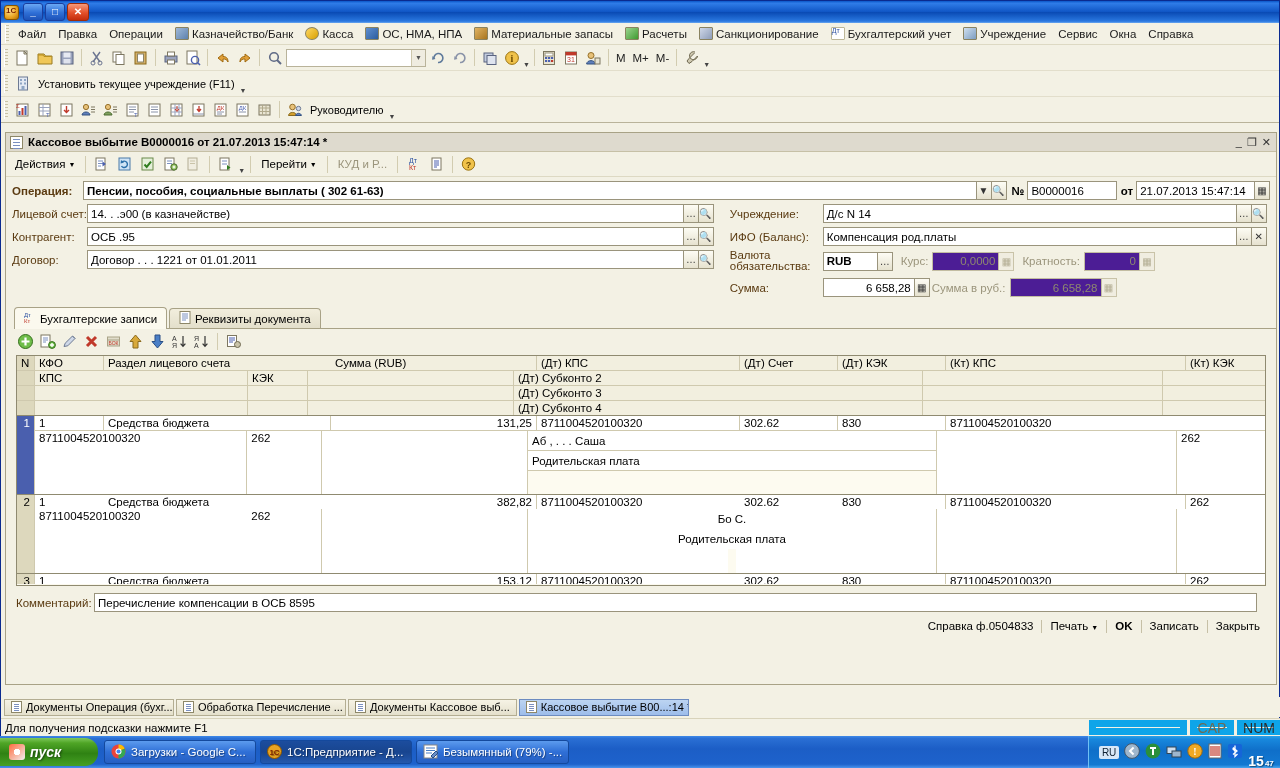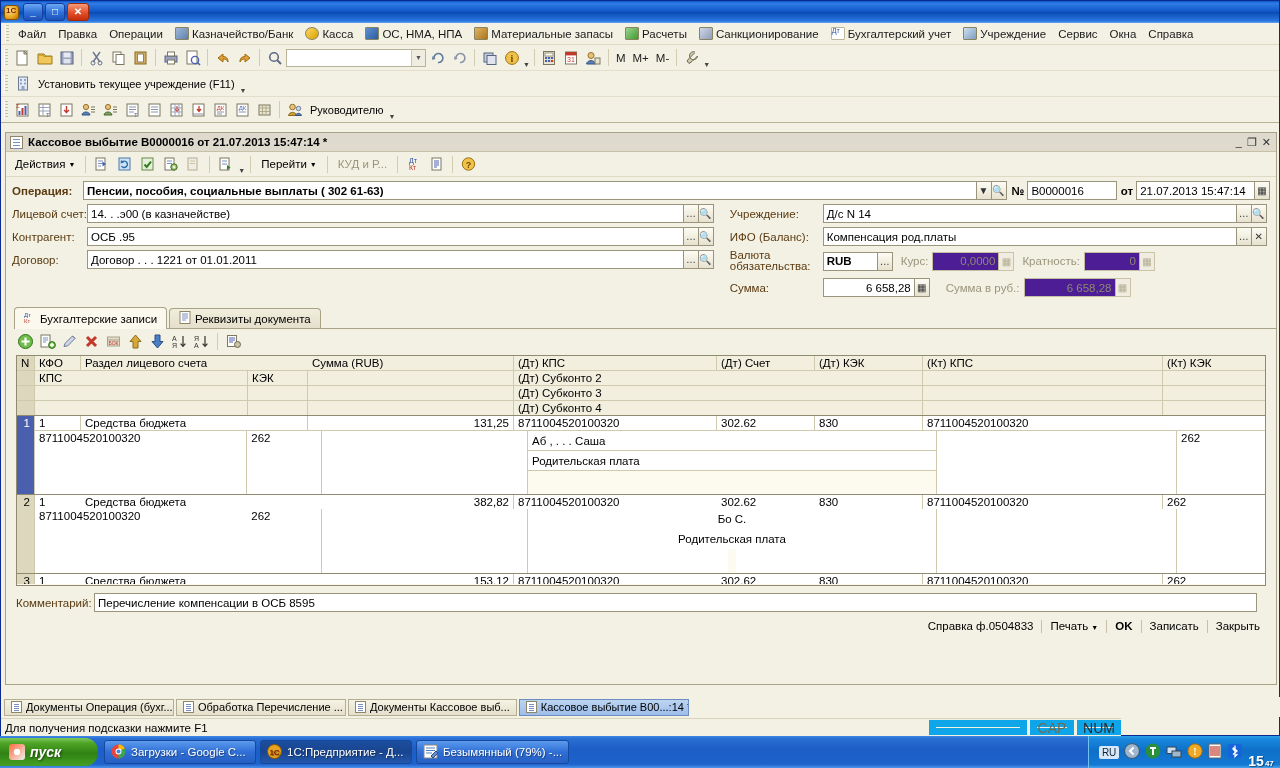--- a/index.html
+++ b/index.html
@@ -105,21 +105,21 @@
   .gbtn { width:19px; height:19px; display:flex; align-items:center; justify-content:center; }
   
   .grid-wrap { margin:2px 10px 0 10px; border:1px solid #8f8a70; height:231px;
     background:#fbf9ee; display:flex; overflow:hidden; }
   .grid { flex:1; display:flex; flex-direction:column; }
   .grow { display:flex; border-bottom:1px solid #cfc9ae; }
   .ghead { background:#f2efdf; }
   .gcell { padding:1px 4px; font-size:11.5px; border-right:1px solid #cfc9ae;
     overflow:hidden; white-space:nowrap; display:flex; align-items:center; }
   .c-n   { width:18px; justify-content:flex-end; background:#ddd8bd; }
-  .c-kfo { width:46px; }
+  .c-kfo { width:69px; }
   .c-razd{ width:213px; }
   .c-sum { width:206px; justify-content:flex-end; }
   .c-dtkps{ width:203px; }
   .c-dtsch{ width:98px; }
   .c-dtkek{ width:108px; }
   .c-ktkps{ width:240px; }
   .c-ktkek{ width:101px; border-right:none; }
   .selN { background:#4a5fae !important; color:#fff; }
   
   .comment-row { display:flex; align-items:center; margin:7px 10px 0 10px; }
@@ -131,21 +131,21 @@
   
   .win-list { position:absolute; left:0; top:696px; width:1280px; height:20px;
     background:#f3f1e4; display:flex; align-items:center; gap:2px; padding-left:3px; }
   .wtab { display:flex; align-items:center; gap:4px; height:17px; padding:0 6px;
     border:1px solid #b3ad92; background:linear-gradient(to bottom,#f6f3e5,#e4e0cc);
     font-size:11px; max-width:170px; white-space:nowrap; overflow:hidden; }
   .wtab.active { background:linear-gradient(to bottom,#bcd4f2,#9dbdea); border-color:#6d8cc0; }
   .wicon { width:11px; height:12px; background:#fff; border:1px solid #8d8768; flex:none; position:relative; }
   .wicon:before { content:""; position:absolute; left:2px; top:2px; right:2px; height:1px;
     background:#7b90c0; box-shadow:0 2px 0 #7b90c0, 0 4px 0 #7b90c0, 0 6px 0 #7b90c0; }
-  .statusbar { position:absolute; left:0; top:717px; width:1120px; height:18px;
+  .statusbar { position:absolute; left:0; top:717px; width:1280px; height:18px;
     background:#f3f1e4; border-top:1px solid #d8d3bb; display:flex; align-items:center;
     font-size:11.5px; padding-left:4px; }
   .sb-pad { margin-left:auto; display:flex; gap:0; }
   .sb-cell { width:44px; height:15px; border:7px solid #0ea5e9; margin-left:3px;
     display:flex; align-items:center; justify-content:center; font-size:14px; color:#6f6a53; }
   .sb-cell.on { color:#2a2a2a; }
   
   .taskbar { position:absolute; left:0; top:736px; width:1280px; height:32px;
     background:linear-gradient(to bottom,#3f8ae8 0%,#2a6fd4 8%,#1c5ec6 40%,#1e62cc 88%,#4a93ec 100%);
     display:flex; align-items:center; }
@@ -652,21 +652,21 @@
             <span class="fld ro num" style="width:67px;">0,0000</span>
             <span class="fbtn dimbtn">▦</span>
             <span class="lbl dim" style="margin:0 4px 0 8px;">Кратность:</span>
             <span class="fld ro num" style="width:56px;">0</span>
             <span class="fbtn dimbtn">▦</span>
           </div>
           <div class="row" style="margin-top:6px;">
             <span class="lbl" style="width:93px;color:#5a3a10;">Сумма:</span>
             <span class="fld num" style="width:92px;">6 658,28</span>
             <span class="fbtn">▦</span>
-            <span class="lbl dim" style="margin:0 4px 0 16px;text-align:right;">Сумма в руб.:</span>
+            <span class="lbl dim" style="margin:0 4px 0 2px;text-align:right;">Сумма в руб.:</span>
             <span class="fld ro num" style="width:92px;">6 658,28</span>
             <span class="fbtn dimbtn">▦</span>
           </div>
         </div>
       </div>
     </div>
 
     <div class="tabs">
       <span class="tab active">
         <span><svg width="12" height="13">

